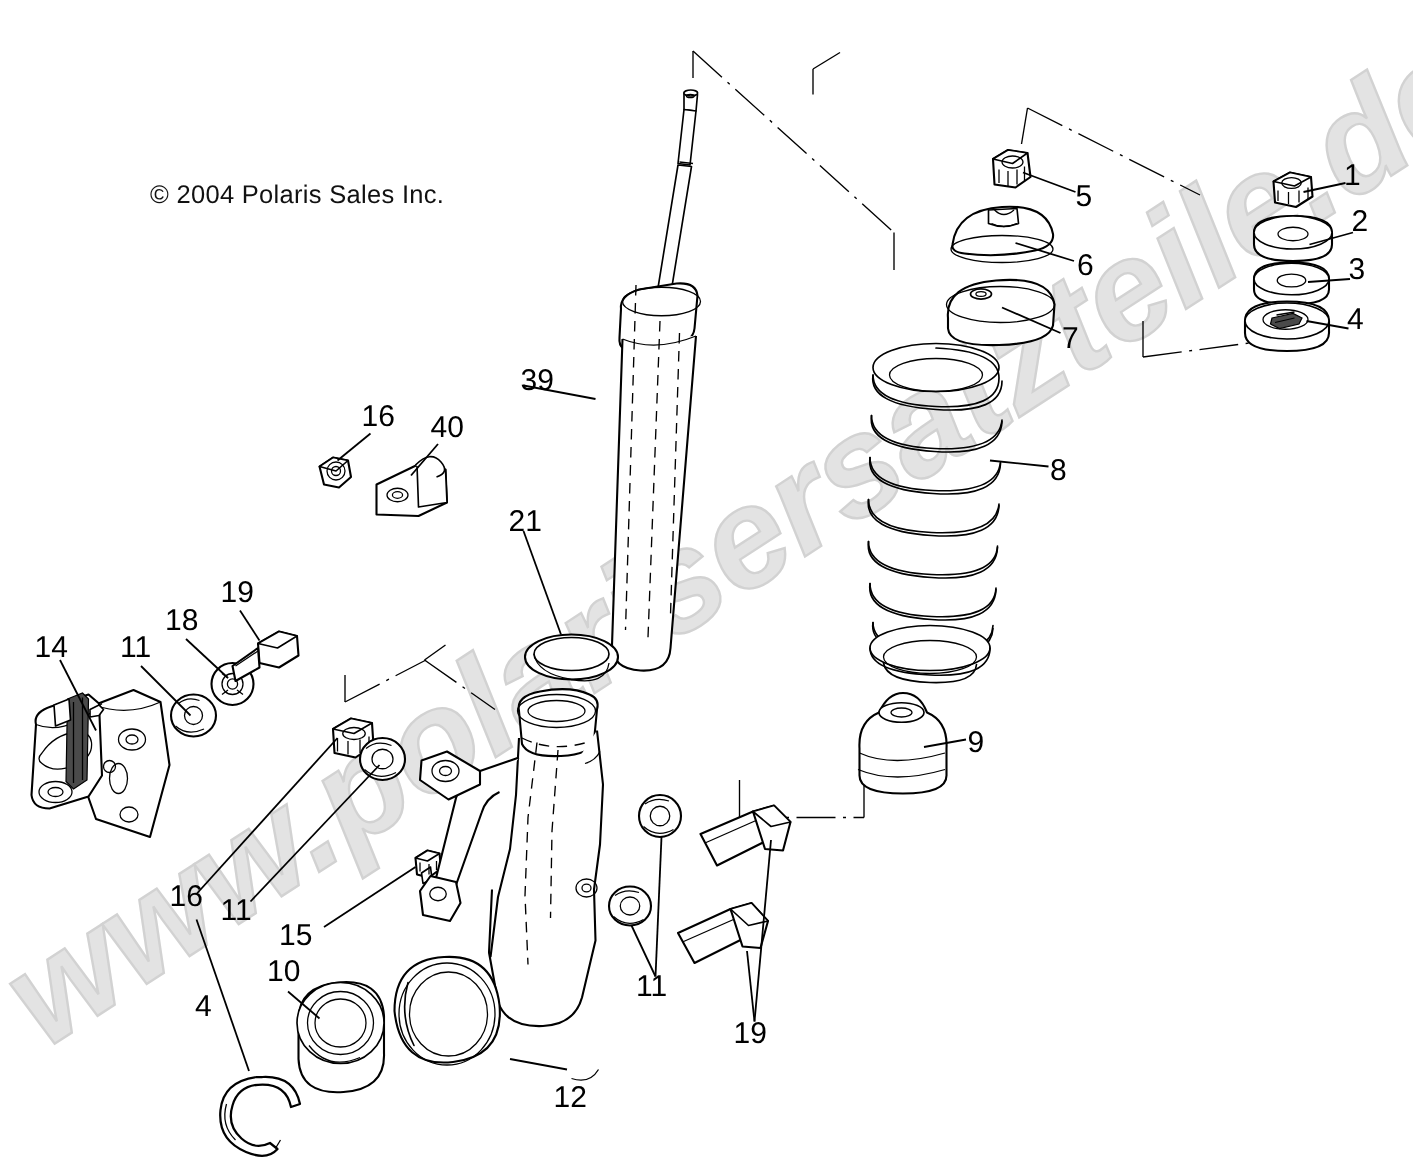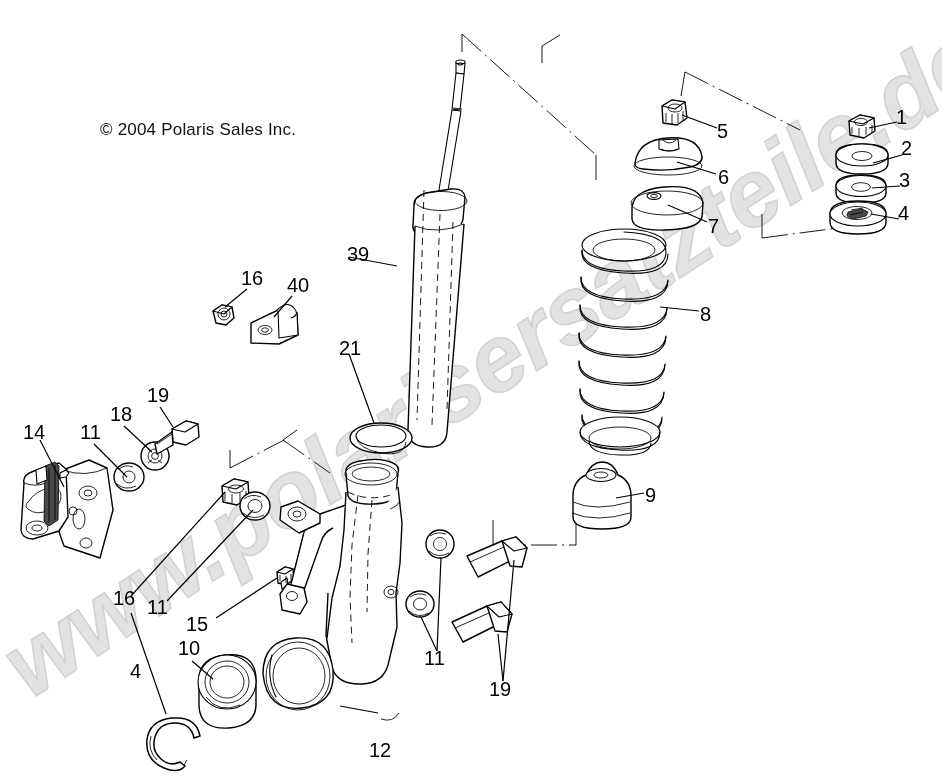--- a/index.html
+++ b/index.html
@@ -364,21 +364,21 @@
   <div class="cnum" style="left:901px;top:138px">2</div>
   <div class="cnum" style="left:899px;top:170px">3</div>
   <div class="cnum" style="left:898px;top:203px">4</div>
   <div class="cnum" style="left:717px;top:121px">5</div>
   <div class="cnum" style="left:718px;top:167px">6</div>
   <div class="cnum" style="left:708px;top:216px">7</div>
   <div class="cnum" style="left:700px;top:304px">8</div>
   <div class="cnum" style="left:645px;top:485px">9</div>
   <div class="cnum" style="left:489px;top:679px">19</div>
   <div class="cnum" style="left:424px;top:648px">11</div>
-  <div class="cnum" style="left:369px;top:740px">12</div>
+  <div class="cnum" style="left:369px;top:722px">12</div>
   <div class="cnum" style="left:130px;top:661px">4</div>
   <div class="cnum" style="left:178px;top:638px">10</div>
   <div class="cnum" style="left:186px;top:614px">15</div>
   <div class="cnum" style="left:241px;top:268px">16</div>
   <div class="cnum" style="left:113px;top:588px">16</div>
   <div class="cnum" style="left:23px;top:422px">14</div>
   <div class="cnum" style="left:80px;top:422px">11</div>
   <div class="cnum" style="left:147px;top:597px">11</div>
   <div class="cnum" style="left:110px;top:404px">18</div>
   <div class="cnum" style="left:147px;top:385px">19</div>

